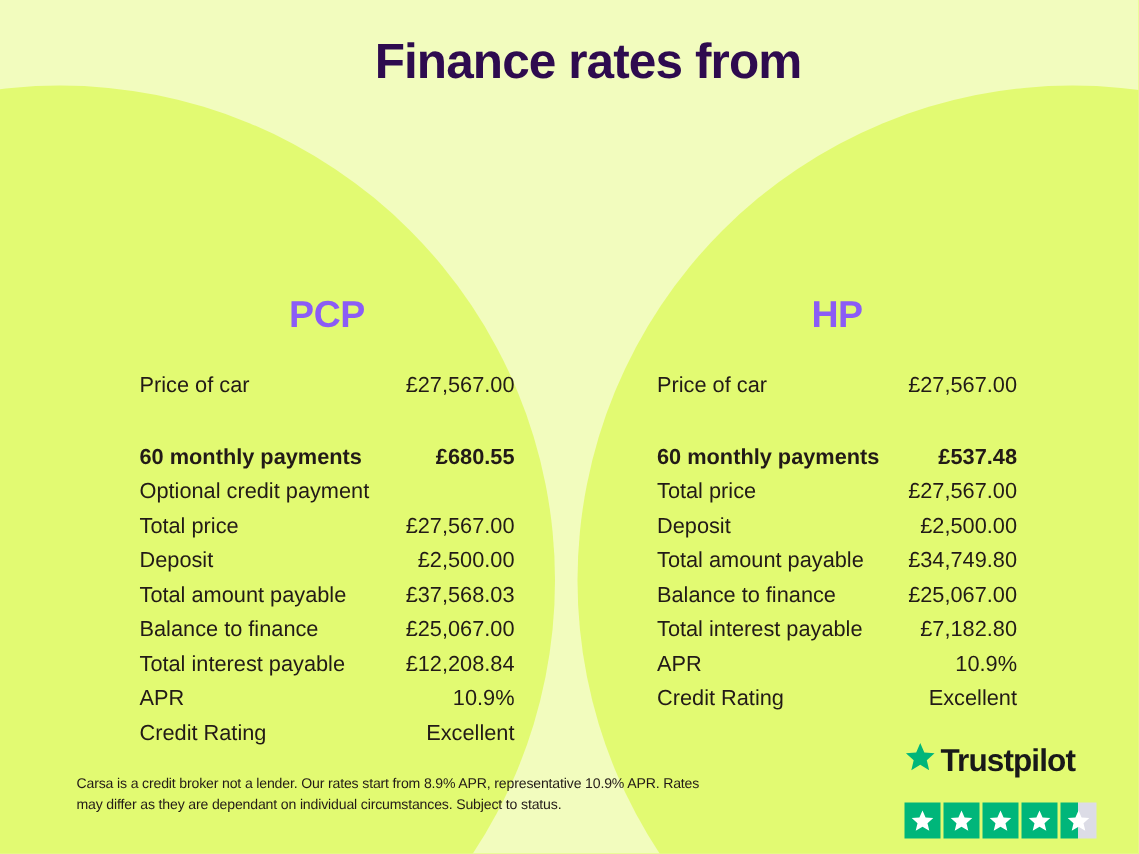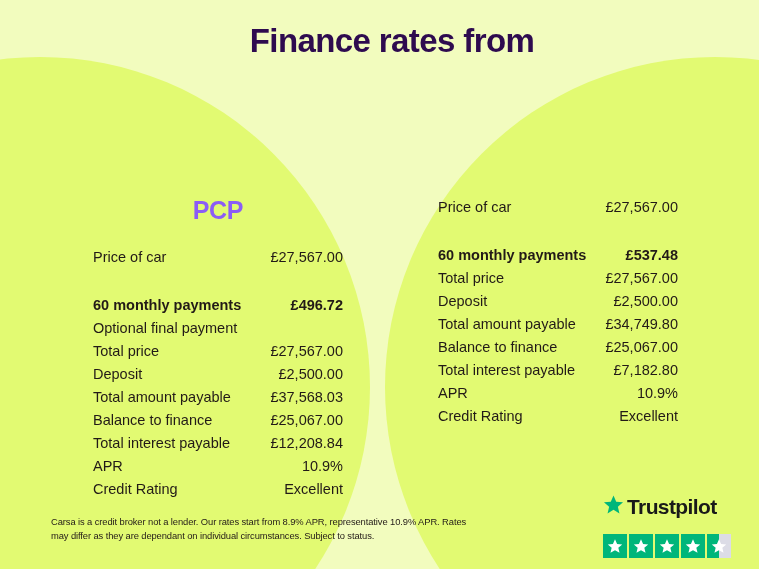--- a/index.html
+++ b/index.html
@@ -171,24 +171,24 @@
 
   <div class="table pcp">
     <div class="table-title">PCP</div>
     <div id="rows-pcp">
         <div class="row">
           <span class="label">Price of car</span>
           <span class="value">£27,567.00</span>
         </div>
         <div class="row highlight">
           <span class="label">60 monthly payments</span>
-          <span class="value">£496.72</span>
-        </div>
-        <div class="row">
-          <span class="label">Optional final payment</span>
+          <span class="value">£680.55</span>
+        </div>
+        <div class="row">
+          <span class="label">Optional credit payment</span>
           <span class="value"></span>
         </div>
         <div class="row">
           <span class="label">Total price</span>
           <span class="value">£27,567.00</span>
         </div>
         <div class="row">
           <span class="label">Deposit</span>
           <span class="value">£2,500.00</span>
         </div>
@@ -209,20 +209,21 @@
           <span class="value">10.9%</span>
         </div>
         <div class="row">
           <span class="label">Credit Rating</span>
           <span class="value">Excellent</span>
         </div>
       </div>
   </div>
 
   <div class="table hp">
+    <div class="table-title">HP</div>
     <div id="rows-hp">
         <div class="row">
           <span class="label">Price of car</span>
           <span class="value">£27,567.00</span>
         </div>
         <div class="row highlight">
           <span class="label">60 monthly payments</span>
           <span class="value">£537.48</span>
         </div>
         <div class="row">

